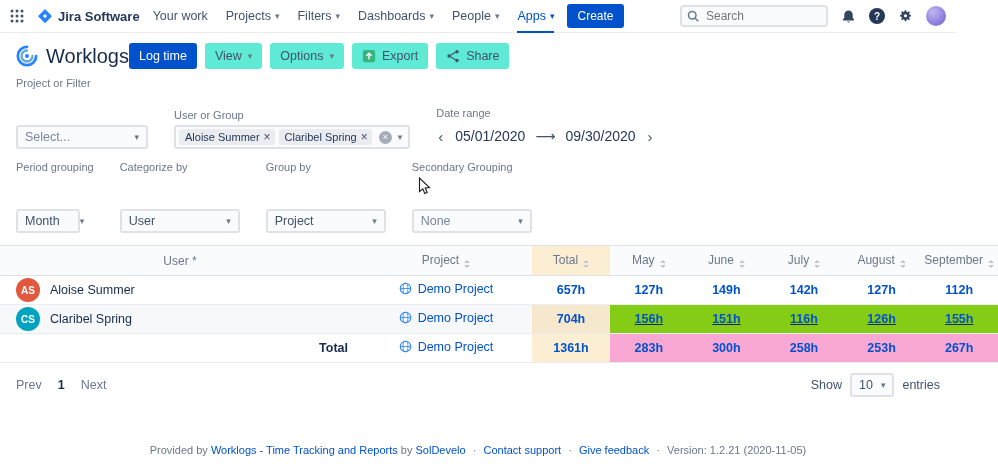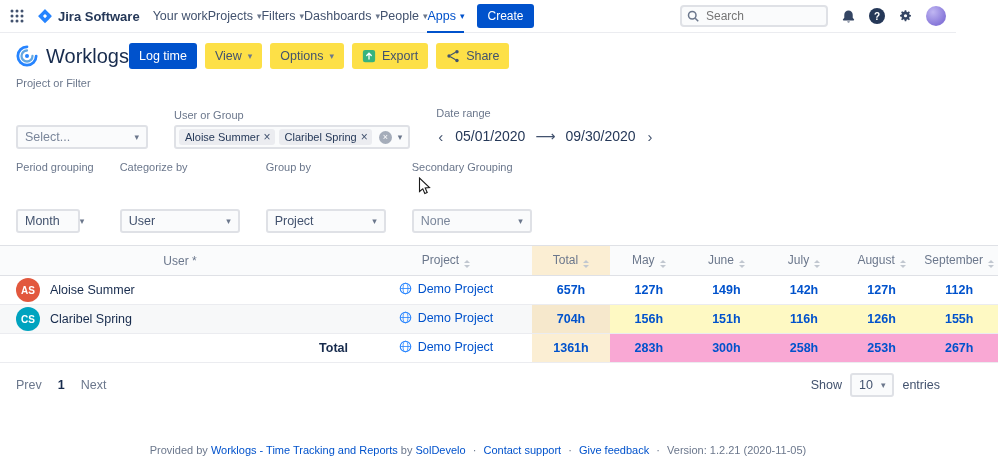--- a/index.html
+++ b/index.html
@@ -11,21 +11,21 @@
   }
   .page { width:956px; height:470px; display:flex; flex-direction:column; }
 
   
   .topnav {
     height:33px; flex:0 0 33px; display:flex; align-items:center;
     padding:0 10px; gap:13px; border-bottom:1px solid #EBECF0; background:#fff;
   }
   .appgrid { display:flex; align-items:center; cursor:pointer; }
   .brand { display:flex; align-items:center; gap:5px; font-size:13px; font-weight:700; color:#253858; cursor:pointer; white-space:nowrap; }
-  .mainnav { display:flex; align-items:stretch; height:33px; }
+  .mainnav { display:flex; align-items:stretch; gap:18px; height:33px; }
   .nav-item {
     display:flex; align-items:center; gap:4px; font-size:12.5px; font-weight:500;
     color:#42526E; cursor:pointer; white-space:nowrap;
   }
   .nav-item.active { color:#0052CC; box-shadow: inset 0 -2px 0 #0052CC; }
   .chev { font-size:9px; color:#6B778C; line-height:1; }
   .nav-item.active .chev { color:#0052CC; }
   .create-btn {
     background:#0052CC; color:#fff; border:none; border-radius:3px;
     font-size:12px; font-weight:500; padding:5px 10px; cursor:pointer; font-family:inherit;
@@ -50,21 +50,21 @@
   
   .page-header { display:flex; align-items:center; padding:10px 16px 8px; }
   .title-wrap { display:flex; align-items:center; gap:8px; }
   .page-title { font-size:20px; font-weight:500; margin:0; color:#172B4D; }
   .actions { display:flex; align-items:center; gap:8px; }
   .btn {
     height:26px; border:none; border-radius:3px; font-size:12.5px; font-weight:500;
     display:inline-flex; align-items:center; gap:6px; padding:0 10px; cursor:pointer; font-family:inherit;
   }
   .btn-primary { background:#0052CC; color:#fff; }
-  .btn-subtle  { background:#fde047; color:#42526E; }
+  .btn-subtle  { background:#5eead4; color:#42526E; }
 
   
   .filters { padding:0 16px; }
   .frow { display:flex; align-items:flex-end; gap:26px; margin-bottom:12px; position:relative; }
   .fgroup .flabel { display:block; font-size:11px; color:#6B778C; margin-bottom:4px; }
   .select {
     background:#FAFBFC; border:2px solid #DFE1E6; border-radius:3px; height:24px;
     display:flex; align-items:center; justify-content:space-between; gap:20px;
     padding:0 7px; font-size:12.5px; color:#42526E; cursor:pointer;margin-top:36px;
   }
@@ -111,21 +111,21 @@
     display:flex; align-items:center; justify-content:center; flex:0 0 24px;
   }
   .uname { color:#172B4D; }
   .project-cell { text-align:center; }
   .proj-flex { display:inline-flex; align-items:center; gap:6px; }
   a.link { color:#0052CC; text-decoration:none; cursor:pointer; }
   td.total-cell { background:#FBEED3; text-align:center; }
   td.month-cell { background:#E9F1FA; text-align:center; }
   td.total-cell a, td.month-cell a { font-weight:700; }
   tr.alt td { background:#F7F8F9; }
-  tr.alt td.month-cell { background:#fef9c3; }
+  tr.alt td.month-cell { background:#84cc16;text-decoration:underline; }
   tr.alt td.total-cell { background:#F6E8CC; }
   tr.total-row td { background:#fff; }
   tr.total-row td.month-cell { background:#f9a8d4; }
   tr.total-row td.total-cell { background:#FBEED3; }
   .total-label-cell { text-align:right; padding-right:12px; font-weight:700; color:#172B4D; }
 
   
   .pagination { display:flex; align-items:center; padding:10px 16px; font-size:12.5px; color:#6B778C; }
   .pg-prev, .pg-next { cursor:pointer; }
   .pg-num { color:#172B4D; font-weight:700; margin:0 16px; cursor:pointer; }

